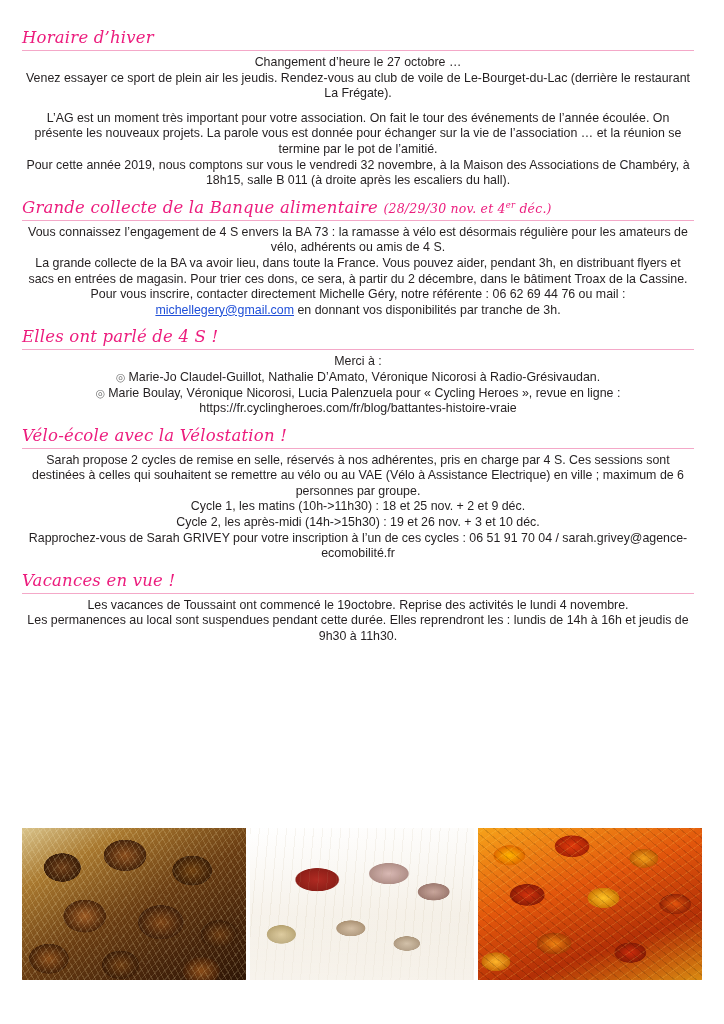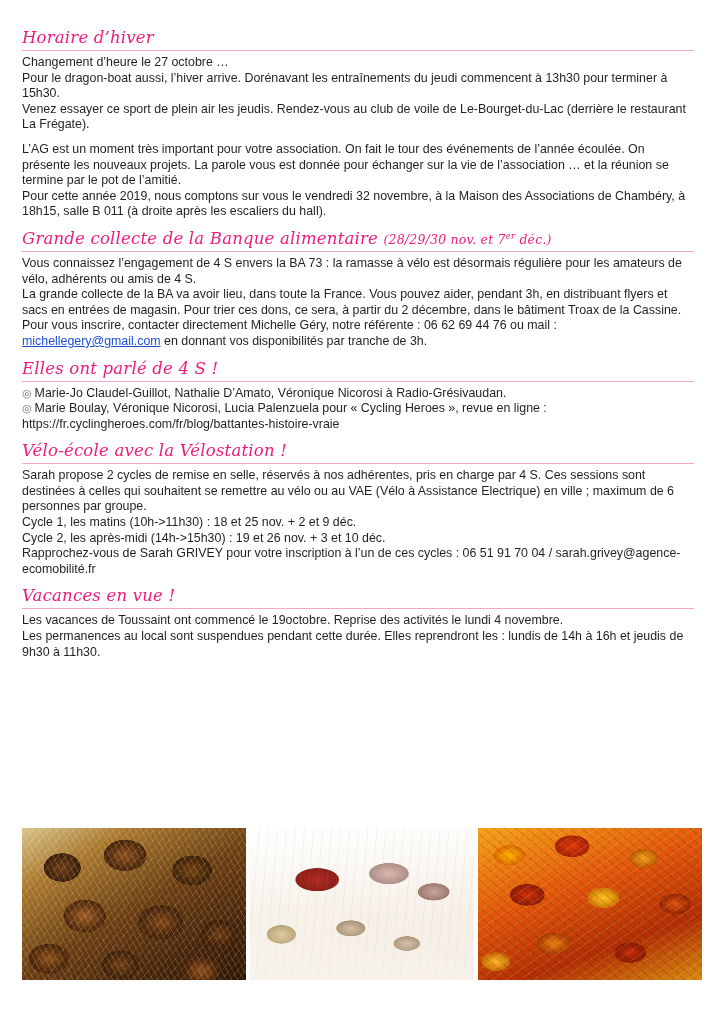--- a/index.html
+++ b/index.html
@@ -39,20 +39,21 @@
   }
   h2.heading .sub sup {
     font-size: 8.5px;
     vertical-align: super;
     margin-top: 36px;
   }
   .body-text {
     font-size: 12.4px;
     line-height: 15.6px;
     margin: 4px 0 0 0;
+    text-align: center;
   }
   .body-text p {
     margin: 0;
   }
   .bullet-line {
     display: block;
     text-indent: 0;
   }
   .bullet {
     color: #6b6b6b;
@@ -147,47 +148,47 @@
 <body>
 
 <div class="page">
 
   <div class="section">
     <h2 class="heading">
       <span>Horaire d’hiver</span>
     </h2>
     <div class="body-text">
       <p>Changement d’heure le 27 octobre …</p>
-      <p>Pour le dragon-boat aussi, l’hiver arrive. Dorénavant les entraînements du jeudi commencent à 13h30 pour terminer à 15h30.</p>
       <p>Venez essayer ce sport de plein air les jeudis. Rendez-vous au club de voile de Le-Bourget-du-Lac (derrière le restaurant La Frégate).</p>
     </div>
   </div>
 
   <div class="section">
     <div class="body-text">
       <p>L’AG est un moment très important pour votre association. On fait le tour des événements de l’année écoulée. On présente les nouveaux projets. La parole vous est donnée pour échanger sur la vie de l’association … et la réunion se termine par le pot de l’amitié.</p>
       <p>Pour cette année 2019, nous comptons sur vous le vendredi 32 novembre, à la Maison des Associations de Chambéry, à 18h15, salle B 011 (à droite après les escaliers du hall).</p>
     </div>
   </div>
 
   <div class="section">
     <h2 class="heading">
-      <span>Grande collecte de la Banque alimentaire </span><span class="sub"><span>(28/29/30 nov. et 7</span><sup>er</sup><span> déc.)</span></span>
+      <span>Grande collecte de la Banque alimentaire </span><span class="sub"><span>(28/29/30 nov. et 4</span><sup>er</sup><span> déc.)</span></span>
     </h2>
     <div class="body-text">
       <p>Vous connaissez l’engagement de 4 S envers la BA 73 : la ramasse à vélo est désormais régulière pour les amateurs de vélo, adhérents ou amis de 4 S.</p>
       <p><span>La grande collecte de la BA va avoir lieu, dans toute la France. Vous pouvez aider, pendant 3h, en distribuant flyers et sacs en entrées de magasin. Pour trier ces dons, ce sera, à partir du 2 décembre, dans le bâtiment Troax de la Cassine. Pour vous inscrire, contacter directement Michelle Géry, notre référente : 06 62 69 44 76 ou mail : </span><a class="mail" href="#">michellegery@gmail.com</a><span> en donnant vos disponibilités par tranche de 3h.</span></p>
     </div>
   </div>
 
   <div class="section">
     <h2 class="heading">
       <span>Elles ont parlé de 4 S !</span>
     </h2>
     <div class="body-text">
+      <p>Merci à :</p>
       <p class="bullet-line"><span class="bullet">◎</span><span>Marie-Jo Claudel-Guillot, Nathalie D’Amato, Véronique Nicorosi à Radio-Grésivaudan.</span></p>
       <p class="bullet-line"><span class="bullet">◎</span><span>Marie Boulay, Véronique Nicorosi, Lucia Palenzuela pour « Cycling Heroes », revue en ligne :</span></p>
       <p>https://fr.cyclingheroes.com/fr/blog/battantes-histoire-vraie</p>
     </div>
   </div>
 
   <div class="section">
     <h2 class="heading">
       <span>Vélo-école avec la Vélostation !</span>
     </h2>

